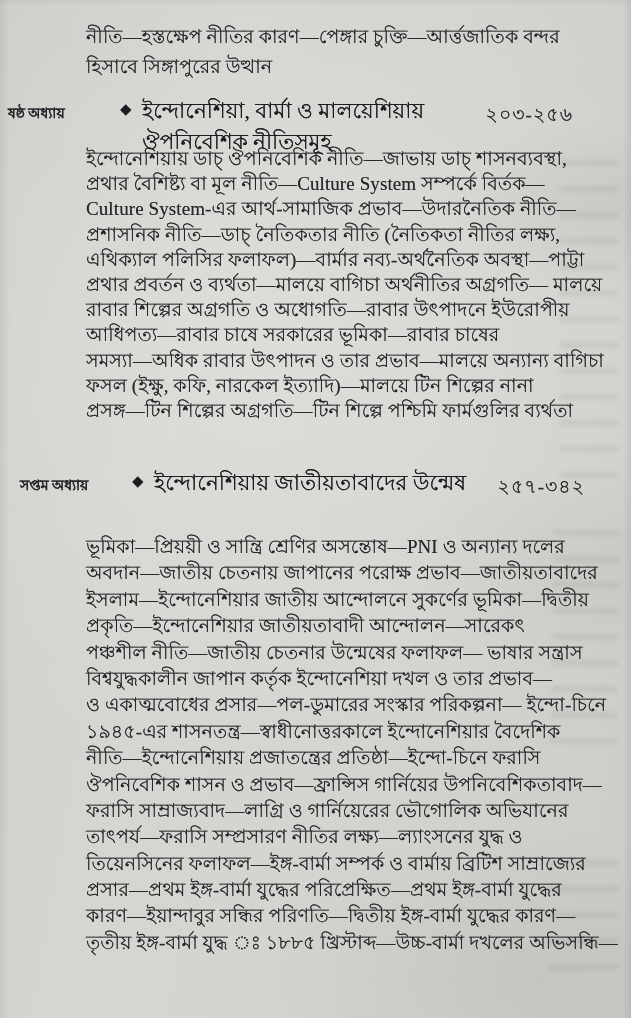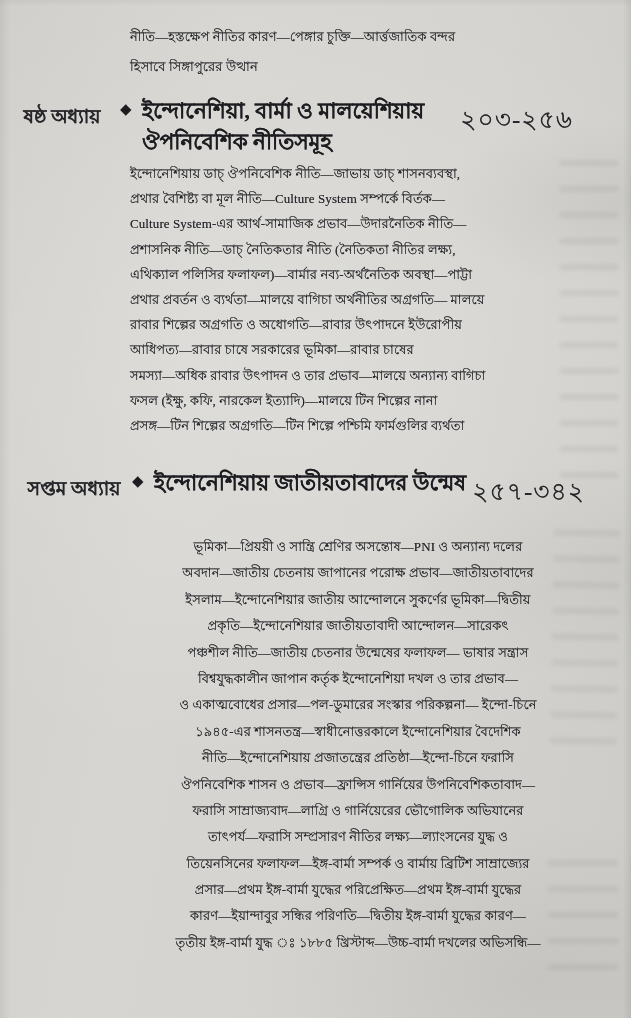--- a/index.html
+++ b/index.html
@@ -31,55 +31,53 @@
     background:repeating-linear-gradient(to bottom, rgba(70,70,72,.5) 0 6px, rgba(0,0,0,0) 6px 26px);
   }
   .g1{left:560px;top:160px;width:58px;height:330px;}
   .g2{left:552px;top:530px;width:66px;height:220px;transform:rotate(1deg);}
   .g3{left:548px;top:860px;width:70px;height:120px;}
 
   .cont-block{position:absolute;left:86px;top:24px;width:500px;}
   .cont-block .body-line{height:30px;}
 
   .body-line{
-    font-size:13px;line-height:25px;white-space:nowrap;
+    font-size:19px;line-height:25px;white-space:nowrap;
     letter-spacing:.1px;
     text-shadow:0 0 .4px rgba(38,38,42,.55);
-    margin-left:44px;
   }
 
   .chapter{position:absolute;left:0;width:631px;}
   .ch6{top:96px;}
   .ch7{top:468px;padding-left:12px;}
 
   .ch-head{position:relative;height:64px;}
   .ch-label{
     position:absolute;left:8px;top:6px;width:108px;
-    font-size:19px;font-weight:bold;white-space:nowrap;
+    font-size:14px;font-weight:bold;white-space:nowrap;
     text-shadow:0 0 .5px rgba(38,38,42,.7);
-    text-align:center;
   }
   .diamond-icon{
     position:absolute;left:120px;top:4px;
     font-size:15px;color:#1d1d21;
   }
   .ch-titles{position:absolute;left:142px;top:0;width:330px;}
   .ch-title{
-    font-size:21.5px;line-height:31px;font-weight:bold;white-space:nowrap;
+    font-size:21.5px;line-height:31px;font-weight:normal;white-space:nowrap;
     color:#1d1d21;text-shadow:0 0 .6px rgba(29,29,33,.8);
   }
   .ch-pages{
     position:absolute;right:58px;top:4px;
-    font-size:25px;letter-spacing:1px;white-space:nowrap;
+    font-size:19px;letter-spacing:1px;white-space:nowrap;
     text-shadow:0 0 .4px rgba(38,38,42,.6);
   }
   .ch-body{position:absolute;left:86px;width:500px;}
-  .ch6 .ch-body{top:65px;}
+  .ch6 .ch-body{top:50px;}
   .ch6 .ch-body .body-line{height:25.2px;}
-  .ch7 .ch-body{top:66px;text-align:center;}
+  .ch7 .ch-body{top:66px;}
   .ch7 .ch-body .body-line{height:26.4px;}
 </style>
 </head>
 <body>
 
 <div class="page">
   <div class="ghost g1"></div>
   <div class="ghost g2"></div>
   <div class="ghost g3"></div>
 

